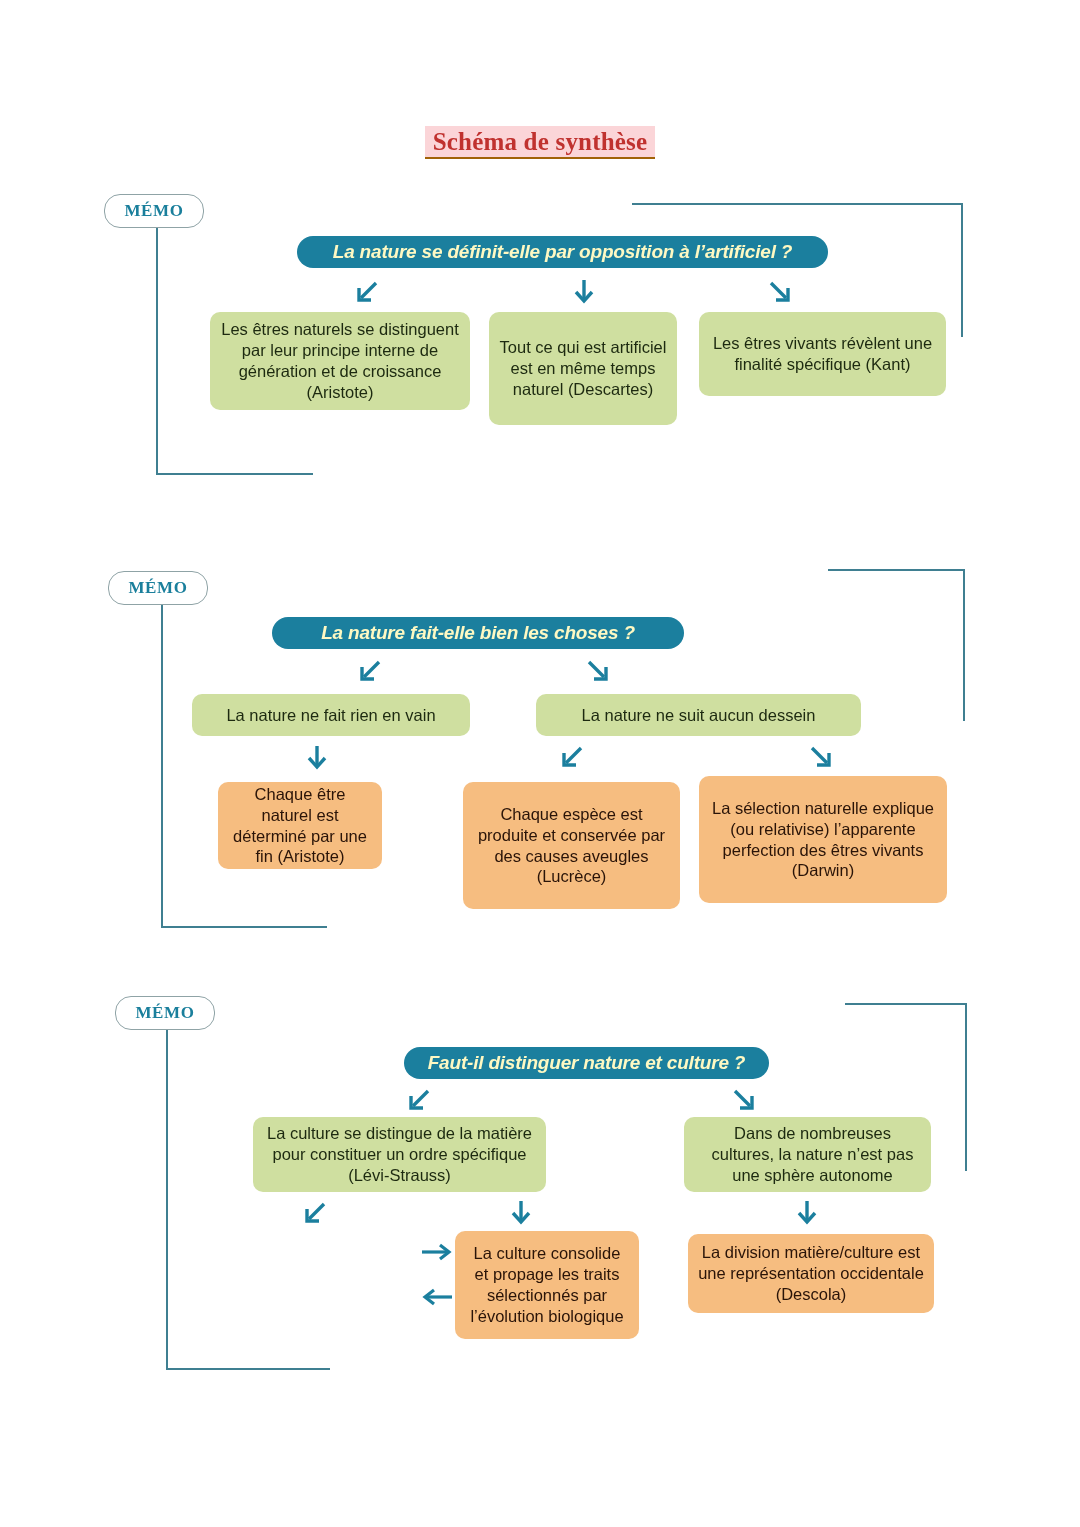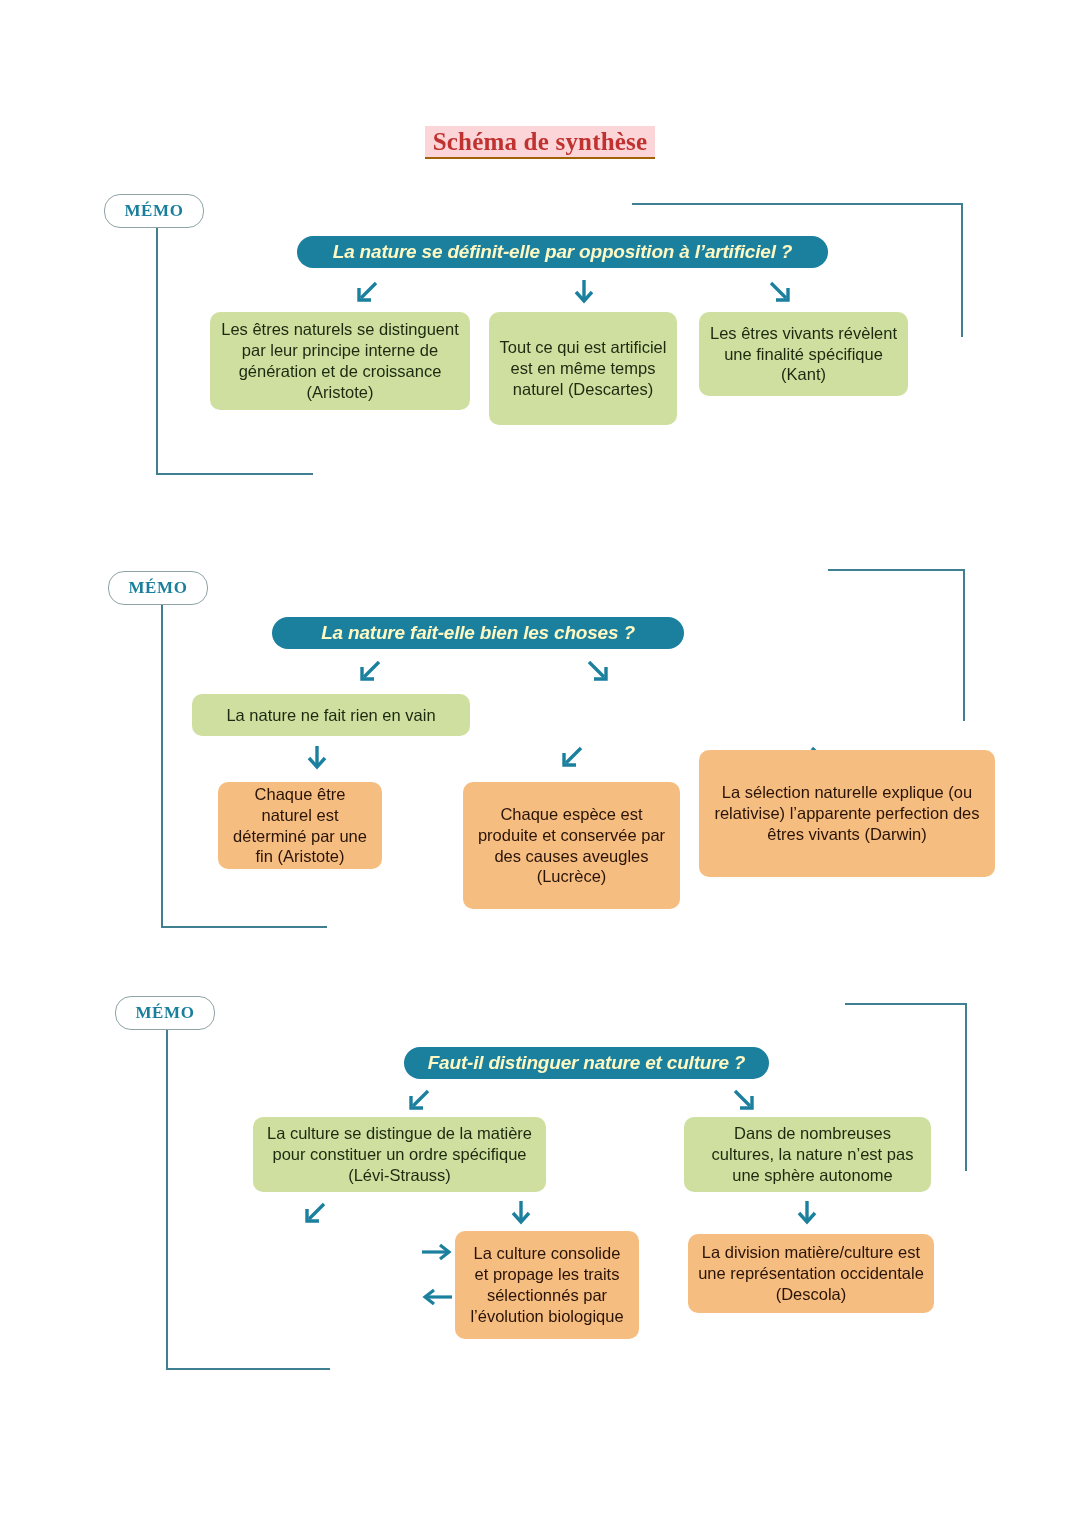--- a/index.html
+++ b/index.html
@@ -162,21 +162,21 @@
         </g>
       </svg>
   </div>
 
   <div class="box green" style="left:210px; top:312px; width:260px; height:98px;">
     <span>Les êtres naturels se distinguent par leur principe interne de génération et de croissance (Aristote)</span>
   </div>
   <div class="box green" style="left:489px; top:312px; width:188px; height:113px;">
     <span>Tout ce qui est artificiel est en même temps naturel (Descartes)</span>
   </div>
-  <div class="box green" style="left:699px; top:312px; width:209px; height:84px;">
+  <div class="box green" style="left:699px; top:312px; width:247px; height:84px;">
     <span>Les êtres vivants révèlent une finalité spécifique (Kant)</span>
   </div>
 
   <div class="bracket-line bracket-v" style="left:161px; top:605px; height:323px;"></div>
   <div class="bracket-line bracket-h" style="left:161px; top:926px; width:166px;"></div>
   <div class="bracket-line bracket-h" style="left:828px; top:569px; width:137px;"></div>
   <div class="bracket-line bracket-v" style="left:963px; top:569px; height:152px;"></div>
 
   <div class="memo-badge" style="left:108px; top:571px; width:100px; height:34px;">
     <span>MÉMO</span>
@@ -199,20 +199,23 @@
         <g stroke="#1b7f9e" stroke-width="3.4" fill="none">
           <path d="M6 5 L21 20"></path>
           <path d="M11 22 L23 22 L23 10" stroke-linejoin="miter"></path>
         </g>
       </svg>
   </div>
 
   <div class="box green" style="left:192px; top:694px; width:278px; height:42px;">
     <span>La nature ne fait rien en vain</span>
   </div>
+  <div class="box green" style="left:536px; top:694px; width:325px; height:42px;">
+    <span>La nature ne suit aucun dessein</span>
+  </div>
 
   <div class="arrow" style="left:302px; top:743px;">
     <svg width="30" height="30" viewBox="0 0 30 30">
         <g stroke="#1b7f9e" stroke-width="3.4" fill="none">
           <path d="M15 3 L15 23"></path>
           <path d="M7 15 L15 24 L23 15" stroke-linejoin="miter"></path>
         </g>
       </svg>
   </div>
   <div class="arrow" style="left:557px; top:743px;">
@@ -231,21 +234,21 @@
         </g>
       </svg>
   </div>
 
   <div class="box orange" style="left:218px; top:782px; width:164px; height:87px;">
     <span>Chaque être naturel est déterminé par une fin (Aristote)</span>
   </div>
   <div class="box orange" style="left:463px; top:782px; width:217px; height:127px;">
     <span>Chaque espèce est produite et conservée par des causes aveugles (Lucrèce)</span>
   </div>
-  <div class="box orange" style="left:699px; top:750px; width:296px; height:127px;">
+  <div class="box orange" style="left:699px; top:776px; width:248px; height:127px;">
     <span>La sélection naturelle explique (ou relativise) l’apparente perfection des êtres vivants (Darwin)</span>
   </div>
 
   <div class="bracket-line bracket-v" style="left:166px; top:1030px; height:340px;"></div>
   <div class="bracket-line bracket-h" style="left:166px; top:1368px; width:164px;"></div>
   <div class="bracket-line bracket-h" style="left:845px; top:1003px; width:122px;"></div>
   <div class="bracket-line bracket-v" style="left:965px; top:1003px; height:168px;"></div>
 
   <div class="memo-badge" style="left:115px; top:996px; width:100px; height:34px;">
     <span>MÉMO</span>

